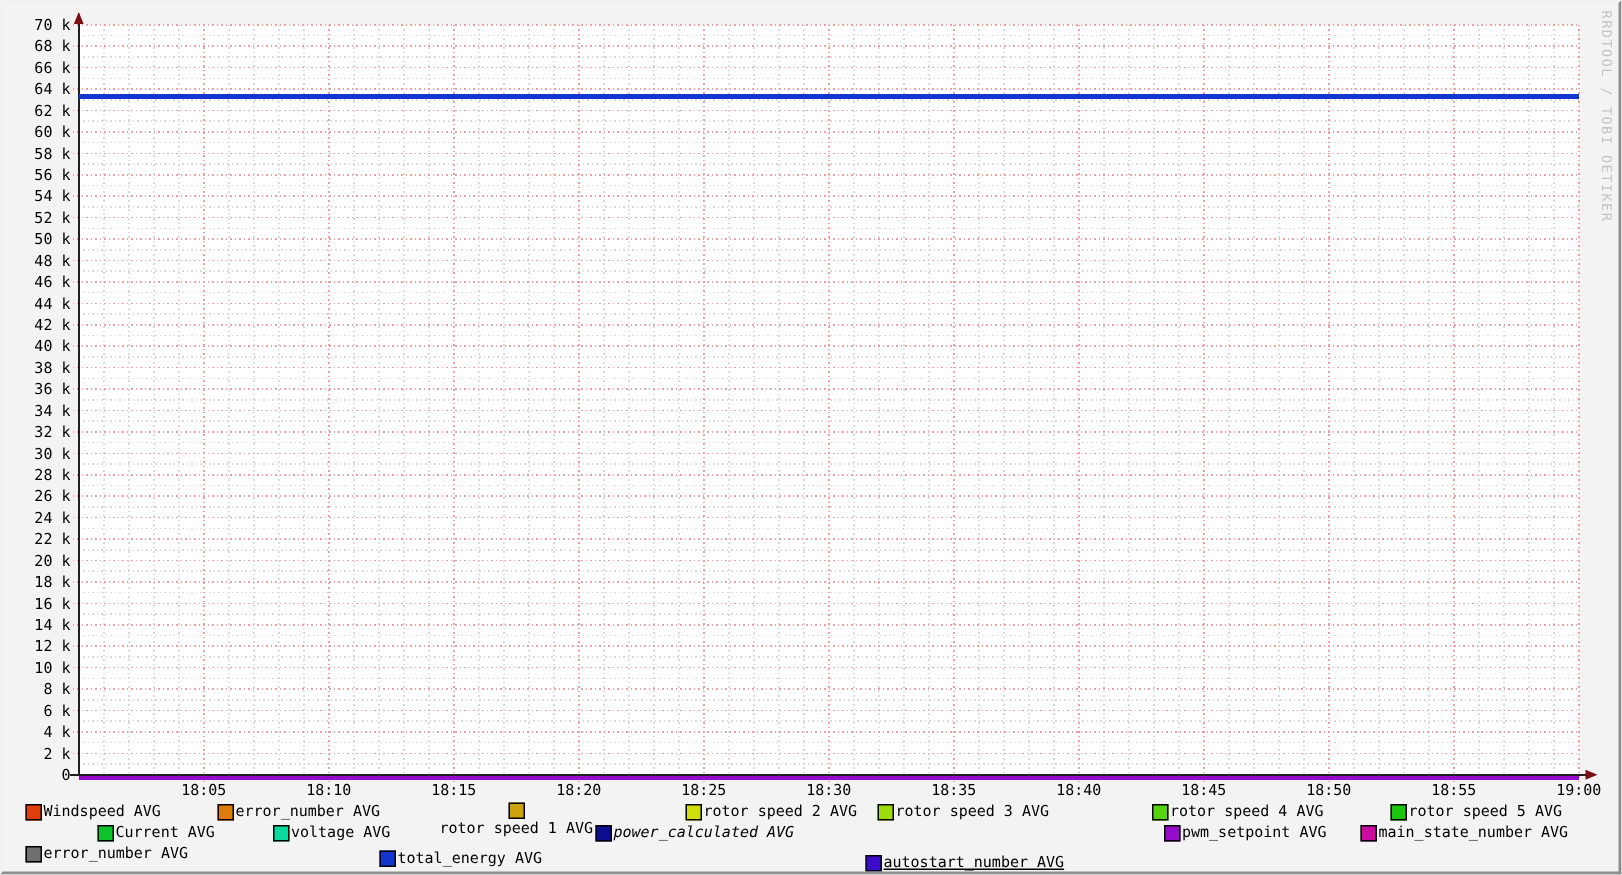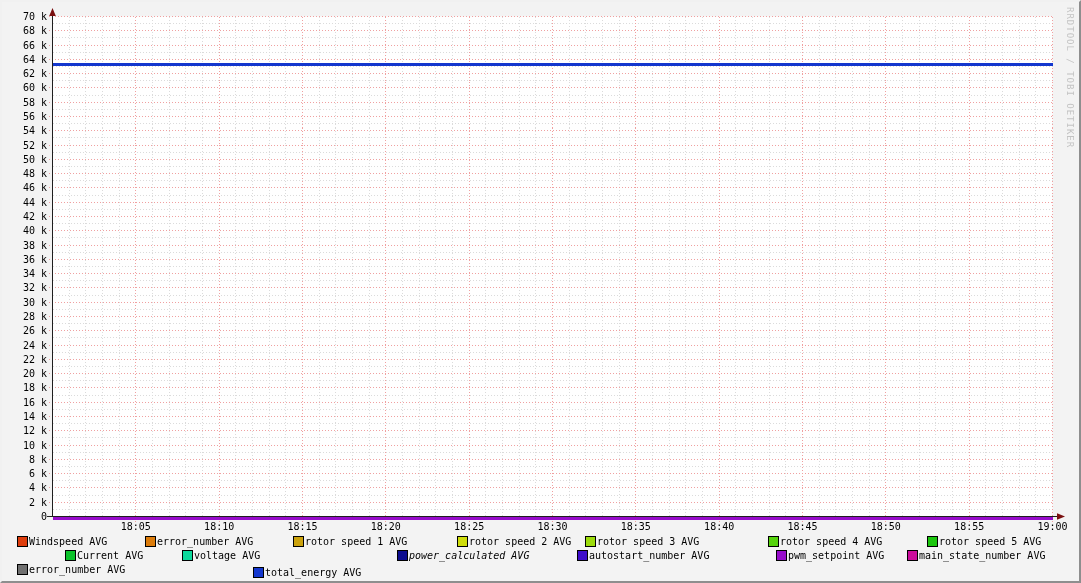--- a/index.html
+++ b/index.html
@@ -237,21 +237,21 @@
     </svg>
   <div class="legend-layer">
       <div class="legend-item" style="left: 15px; top: 533px;">
         <span class="legend-swatch" style="background-color: rgb(222, 61, 12);"></span>
         <span>Windspeed AVG</span>
       </div>
       <div class="legend-item" style="left: 143px; top: 533px;">
         <span class="legend-swatch" style="background-color: rgb(220, 124, 11);"></span>
         <span>error_number AVG</span>
       </div>
-      <div class="legend-item" style="left: 291px; top: 533px;">
+      <div class="legend-item" style="left: 291px; top: 533px; flex-direction: column;">
         <span class="legend-swatch" style="background-color: rgb(203, 162, 12);"></span>
         <span>rotor speed 1 AVG</span>
       </div>
       <div class="legend-item" style="left: 455px; top: 533px;">
         <span class="legend-swatch" style="background-color: rgb(207, 221, 11);"></span>
         <span>rotor speed 2 AVG</span>
       </div>
       <div class="legend-item" style="left: 583px; top: 533px; justify-content: flex-end;">
         <span class="legend-swatch" style="background-color: rgb(156, 219, 12);"></span>
         <span>rotor speed 3 AVG</span>
@@ -273,21 +273,21 @@
         <span>voltage AVG</span>
       </div>
       <div class="legend-item" style="left: 251px; top: 564px; justify-content: center;">
         <span class="legend-swatch" style="background-color: rgb(19, 55, 206);"></span>
         <span>total_energy AVG</span>
       </div>
       <div class="legend-item" style="left: 395px; top: 547px; font-style: italic;">
         <span class="legend-swatch" style="background-color: rgb(13, 13, 143);"></span>
         <span>power_calculated AVG</span>
       </div>
-      <div class="legend-item" style="left: 575px; top: 547px;">
+      <div class="legend-item" style="left: 575px; top: 567px; text-decoration: underline;">
         <span class="legend-swatch" style="background-color: rgb(61, 12, 203);"></span>
         <span>autostart_number AVG</span>
       </div>
       <div class="legend-item" style="left: 752px; top: 547px; padding-left: 22px;">
         <span class="legend-swatch" style="background-color: rgb(151, 12, 203);"></span>
         <span>pwm_setpoint AVG</span>
       </div>
       <div class="legend-item" style="left: 905px; top: 547px; justify-content: space-between;">
         <span class="legend-swatch" style="background-color: rgb(203, 12, 156);"></span>
         <span>main_state_number AVG</span>

